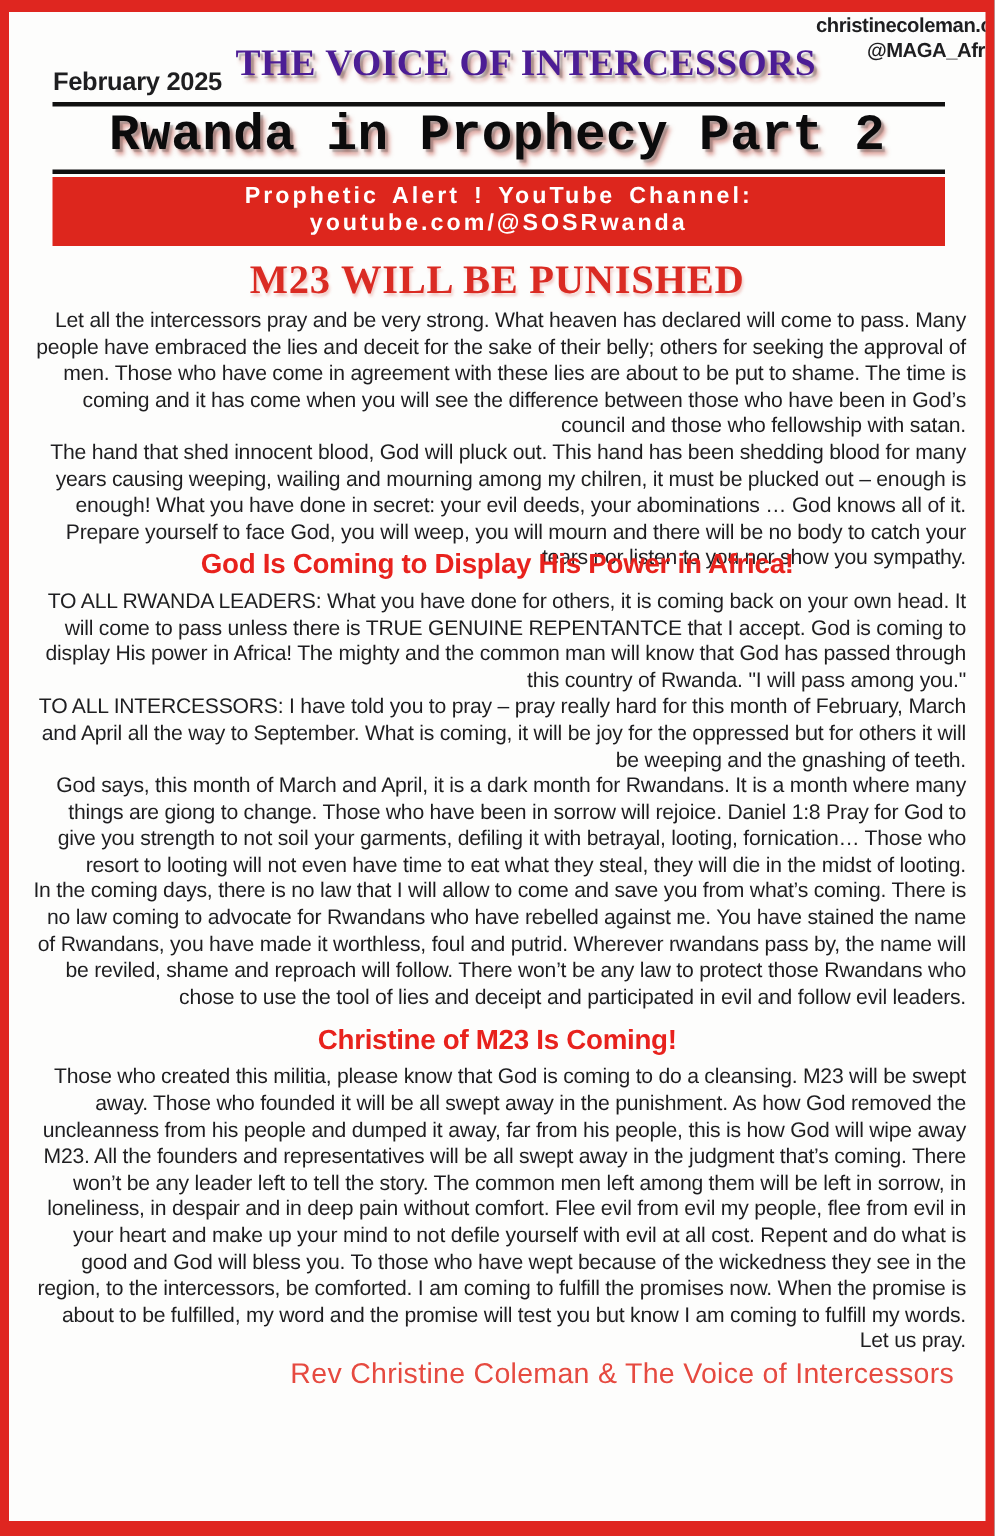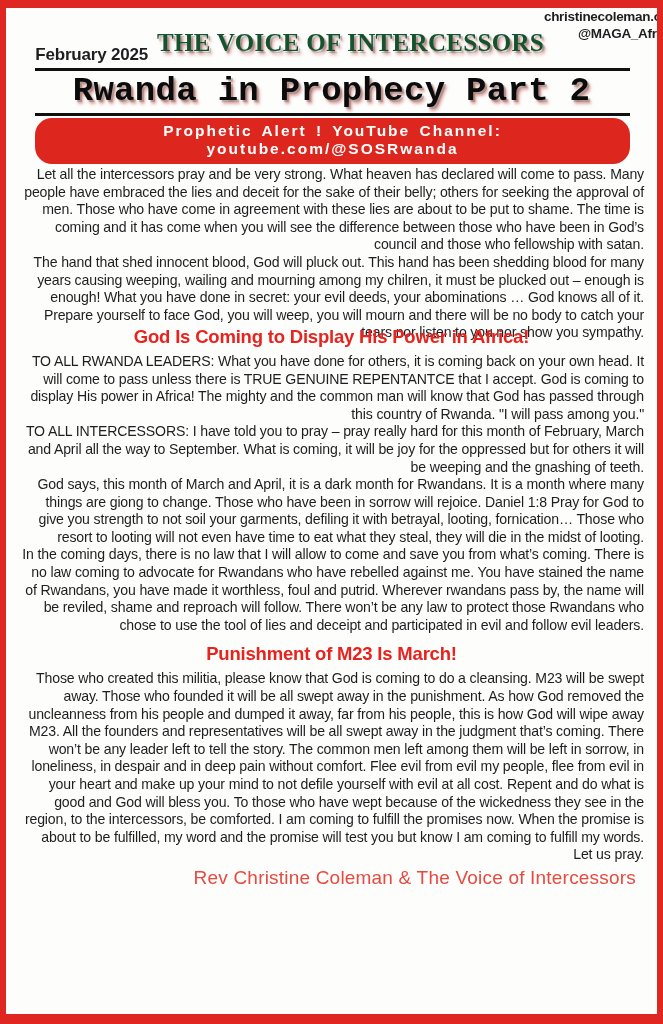--- a/index.html
+++ b/index.html
@@ -42,21 +42,21 @@
   .mast-divider{
     width:2px;background:var(--rule);
     margin-top:10px;
   }
   .mast-title{
     flex:1;
     display:flex;align-items:center;justify-content:center;
     padding-top:10px;
     font-family:"Liberation Serif","DejaVu Serif",serif;
     font-weight:700;font-size:25px;letter-spacing:0.3px;
-    color:#14532d;
+    color:#4c1d95;
     text-shadow:2px 2px 1px rgba(60,60,60,0.35),3px 4px 3px rgba(190,75,65,0.45);
     white-space:nowrap;
   }
   .mast-contact{
     width:138px;
     text-align:right;
     font-size:13.5px;font-weight:700;line-height:17px;letter-spacing:-0.3px;
     white-space:nowrap;
   }
   .rule{
@@ -74,21 +74,20 @@
   }
   
   .banner{
     margin:2px 27px 0 29px;
     background:var(--banner-red);
     color:#ffffff;
     text-align:center;
     font-weight:700;font-size:15.5px;
     letter-spacing:2px;word-spacing:3px;
     padding:4px 0 6px;
-    border-radius:17px;
   }
   
   .article{
     padding:2px 13px 0 13px;
   }
   .article-heading{
     margin:5px 0 3px;
     text-align:center;
     font-family:"Liberation Serif","DejaVu Serif",serif;
     font-weight:700;font-size:27px;letter-spacing:0.5px;
@@ -138,33 +137,34 @@
 
   <h1 class="headline">Rwanda in Prophecy Part 2</h1>
 
   <div class="rule"></div>
 
   <div class="banner">
     <span>Prophetic Alert ! YouTube Channel: youtube.com/@SOSRwanda</span>
   </div>
 
   <main class="article">
+    <h2 class="article-heading">M23 WILL BE PUNISHED</h2>
 
     <p class="body-text">Let all the intercessors pray and be very strong. What heaven has declared will come to pass. Many people have embraced the lies and deceit for the sake of their belly; others for seeking the approval of men. Those who have come in agreement with these lies are about to be put to shame. The time is coming and it has come when you will see the difference between those who have been in God’s council and those who fellowship with satan.
 The hand that shed innocent blood, God will pluck out. This hand has been shedding blood for many years causing weeping, wailing and mourning among my chilren, it must be plucked out – enough is enough! What you have done in secret: your evil deeds, your abominations … God knows all of it. Prepare yourself to face God, you will weep, you will mourn and there will be no body to catch your tears nor listen to you nor show you sympathy.</p>
 
     <h3 class="subheading on-line">God Is Coming to Display His Power in Africa!</h3>
 
     <p class="body-text">TO ALL RWANDA LEADERS: What you have done for others, it is coming back on your own head. It will come to pass unless there is TRUE GENUINE REPENTANTCE that I accept. God is coming to display His power in Africa! The mighty and the common man will know that God has passed through this country of Rwanda. "I will pass among you."
 TO ALL INTERCESSORS: I have told you to pray – pray really hard for this  month of February, March and April all the way to September. What is coming, it will be joy for the oppressed but for others it will be weeping and the gnashing of teeth.</p>
 
     <p class="body-text para-gap">God says, this month of March and April, it is a dark month for Rwandans. It is a month where many things are giong to change. Those who have been in sorrow will rejoice. Daniel 1:8 Pray for God to give you strength to not soil your garments, defiling it with betrayal, looting, fornication… Those who resort to looting will not even have time to eat what they steal, they will die in the midst of looting.</p>
 
     <p class="body-text para-gap">In the coming days, there is no law that I will allow to come and save you from what’s coming. There is no law coming to advocate for Rwandans who have rebelled against me. You have stained the name of Rwandans, you have made it worthless, foul and putrid. Wherever rwandans pass by, the name will be reviled, shame and reproach will follow. There won’t be any law to protect those Rwandans who chose to use the tool of lies and deceipt and participated in evil and follow evil leaders.</p>
 
-    <h3 class="subheading spaced">Punishment of M23 Is March!</h3>
+    <h3 class="subheading spaced">Christine of M23 Is Coming!</h3>
 
     <p class="body-text">Those who created this militia, please know that God is coming to do a cleansing. M23 will be swept away. Those who founded it will be all swept away in the punishment. As how God removed the uncleanness from his people and dumped it away, far from his people, this is how God will wipe away M23. All the founders and representatives will be all swept away in the judgment that’s coming. There won’t be any leader left to tell the story. The common men left among them will be left in sorrow, in loneliness, in despair and in deep pain without comfort. Flee evil from evil my people, flee from evil in your heart and make up your mind to not defile yourself with evil at all cost. Repent and do what is good and God will bless you.  To those who have wept because of the wickedness they see in the region, to the intercessors, be comforted. I am coming to fulfill the promises now. When the promise is about to be fulfilled, my word and the promise will test you but know I am coming to fulfill my words. Let us pray.</p>
 
     <div class="signature">Rev Christine Coleman &amp; The Voice of Intercessors</div>
   </main>
 
 </div>
 
 </body></html>

